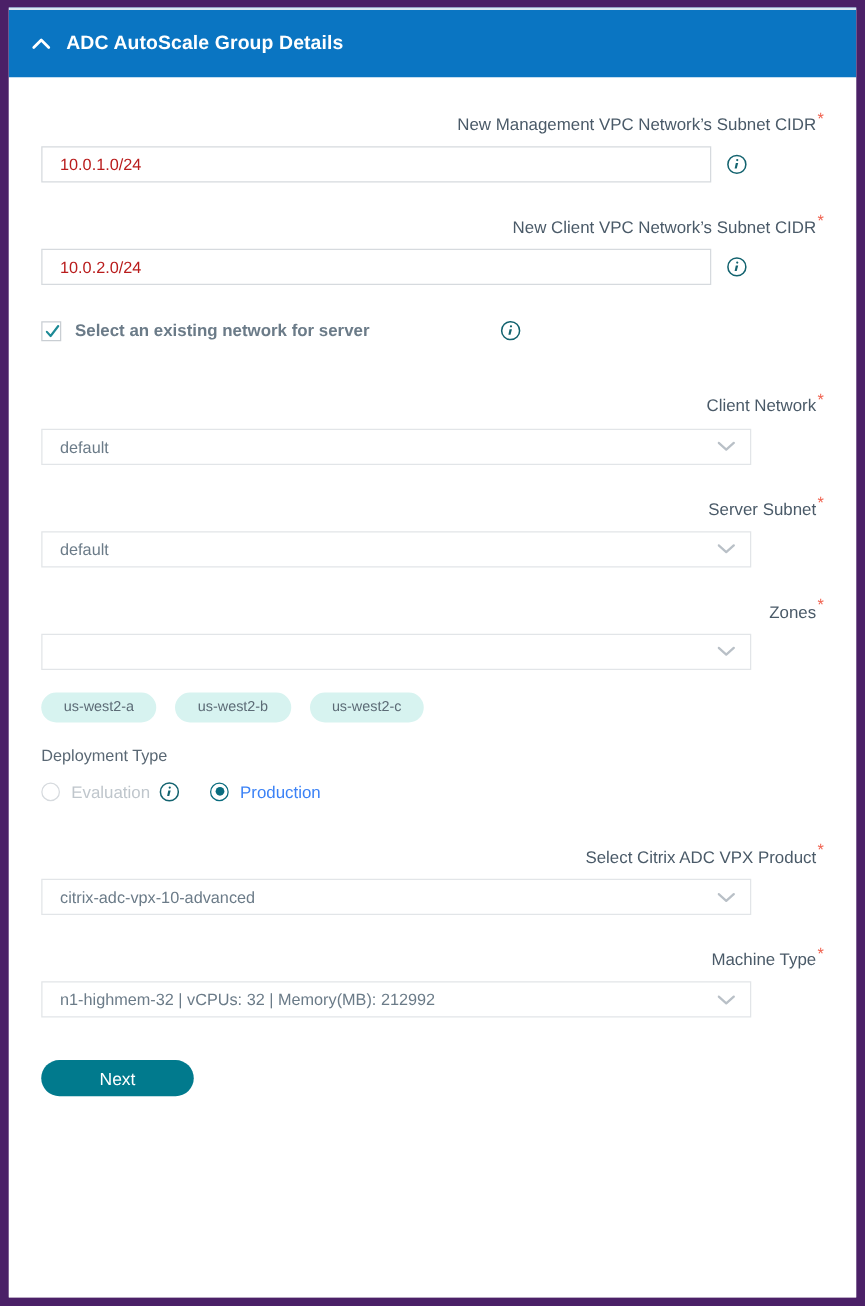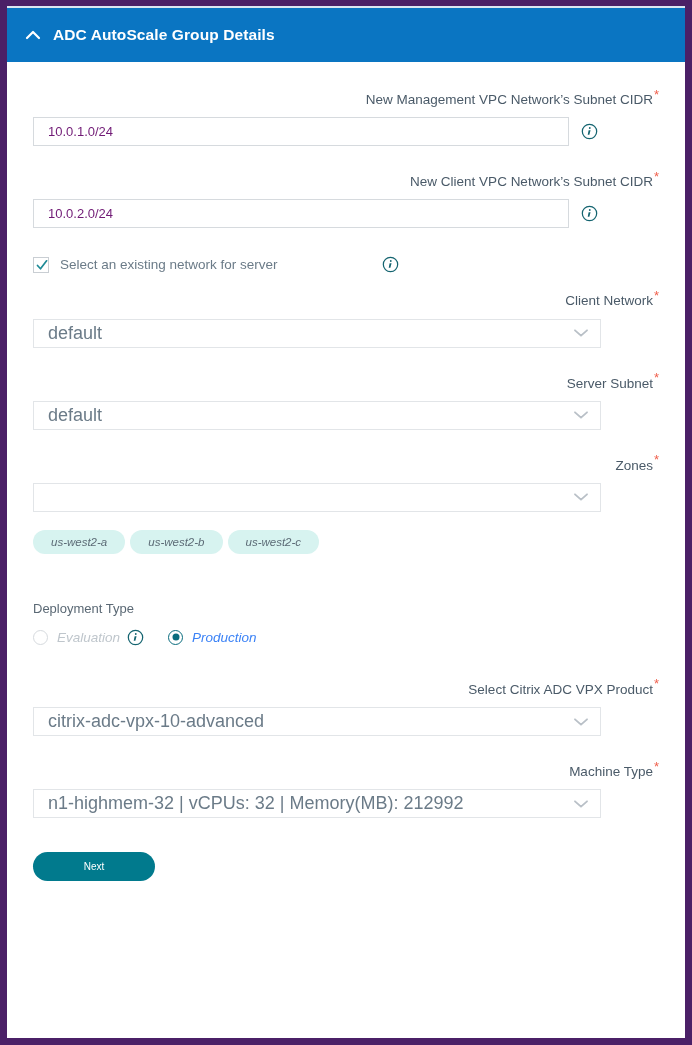--- a/index.html
+++ b/index.html
@@ -75,40 +75,41 @@
     gap: 12px;
   }
 
   .text-input {
     width: 536px;
     height: 29px;
     border: 1px solid #d6dade;
     background: #ffffff;
     font-family: "Liberation Sans", sans-serif;
     font-size: 13px;
-    color: #701a75;
+    color: #b91c1c;
     padding: 0 10px 0 14px;
     outline: none;
     border-radius: 0;
   }
 
   
   .info-icon {
     width: 17px;
     height: 17px;
     flex: 0 0 auto;
     display: inline-block;
   }
 
   
   .checkbox-row {
     display: flex;
     align-items: center;
-    margin-bottom: 20px;
+    margin-bottom: 44px;
     margin-top: 2px;
+    font-weight: bold;
   }
   .checkbox {
     width: 16px;
     height: 16px;
     border: 1px solid #c9ced3;
     background: #ffffff;
     position: relative;
     flex: 0 0 auto;
   }
   .checkbox svg { position: absolute; left: 1px; top: 0px; }
@@ -124,62 +125,60 @@
     position: relative;
     width: 568px;
     height: 29px;
     border: 1px solid #e2e5e8;
     background: #ffffff;
     display: flex;
     align-items: center;
     padding: 0 34px 0 14px;
   }
   .select-value {
-    font-size: 18px;
+    font-size: 13px;
     color: #6b7b88;
     white-space: nowrap;
     overflow: hidden;
   }
   .chevron-down {
     position: absolute;
     right: 12px;
     top: 50%;
     transform: translateY(-50%);
     width: 14px;
     height: 9px;
   }
 
   
   .chips-row {
     display: flex;
-    gap: 5px;
+    gap: 15px;
     margin-top: -10px;
-    margin-bottom: 47px;
-    font-style: italic;
+    margin-bottom: 19px;
   }
   .chip {
     background: #d7f3f0;
     color: #5c6b76;
     font-size: 11.5px;
     border-radius: 13px;
     padding: 6px 18px;
     white-space: nowrap;
   }
 
   
   .radio-group {
     display: flex;
     align-items: center;
     margin-bottom: 36px;
   }
   .radio-item {
     display: flex;
     align-items: center;
     margin-right: 24px;
-    font-style: italic;
   }
   .radio-outer {
     width: 15px;
     height: 15px;
     border-radius: 50%;
     border: 1px solid #0a6c7e;
     background: #ffffff;
     position: relative;
     flex: 0 0 auto;
   }
@@ -210,21 +209,21 @@
 
   
   .next-button {
     width: 122px;
     height: 29px;
     background: #017a8d;
     color: #ffffff;
     border: none;
     border-radius: 15px;
     font-family: "Liberation Sans", sans-serif;
-    font-size: 10px;
+    font-size: 14px;
     cursor: pointer;
     margin-top: 6px;
   }
 </style>
 </head>
 <body>
 
 <div class="page">
 
   <div class="panel-header">

